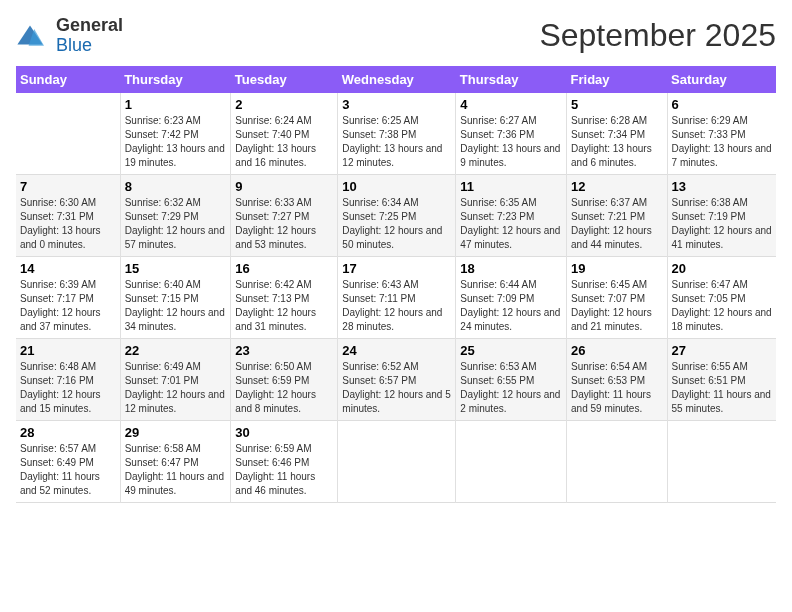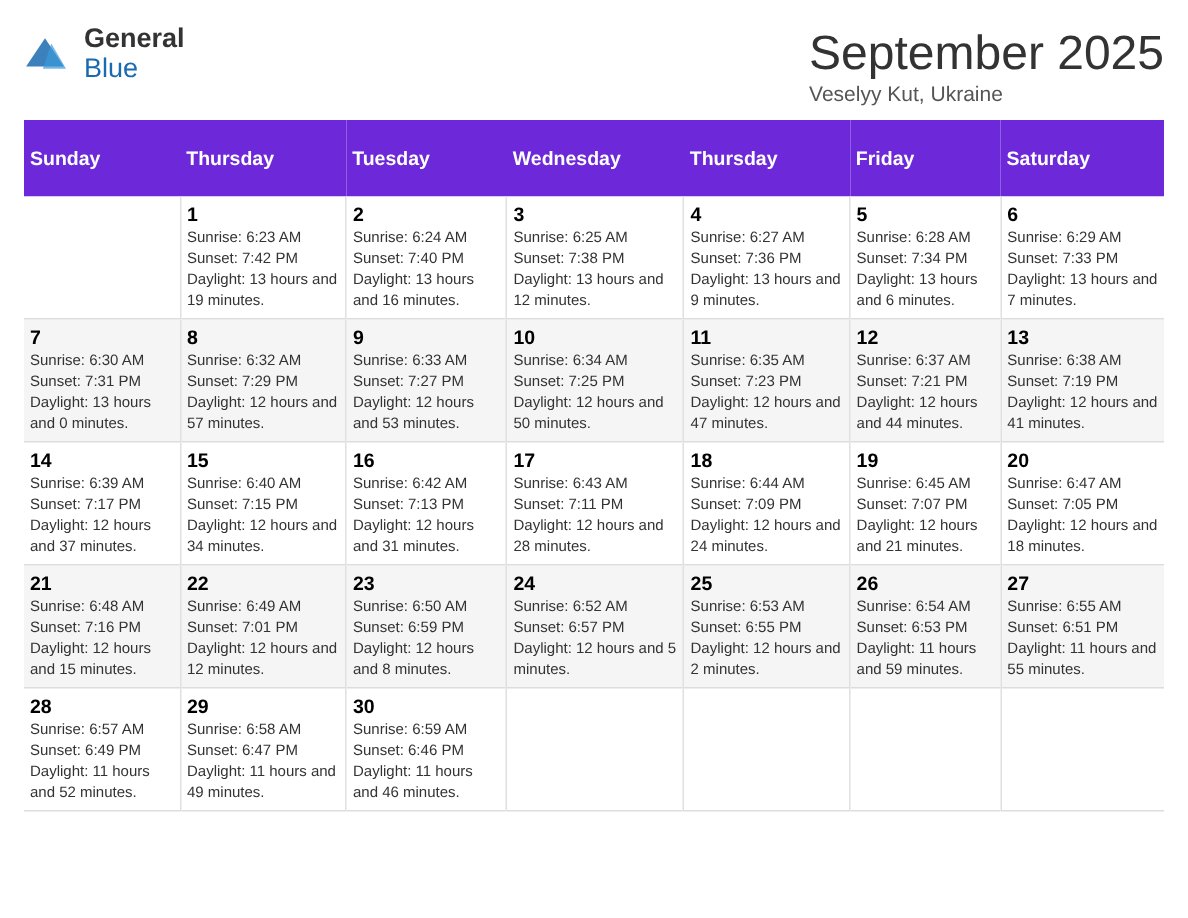--- a/index.html
+++ b/index.html
@@ -31,41 +31,41 @@
       font-size: 18px;
       font-weight: normal;
       color: #1a6ab0;
       line-height: 1.1;
     }
     .logo-icon {
       width: 28px;
       height: 28px;
     }
     .title-section {
-      text-align: left;
+      text-align: right;
     }
     .month-title {
       font-size: 32px;
       font-weight: normal;
       color: #333;
       line-height: 1.2;
     }
     .subtitle {
       font-size: 14px;
       color: #555;
     }
     table {
       width: 100%;
       border-collapse: collapse;
       font-size: 11px;
     }
     thead tr th {
-      background-color: #6d28d9;
+      background-color: #8b5cf6;
       color: #fff;
-      padding: 18px 4px;
+      padding: 6px 4px;
       text-align: left;
       font-size: 13px;
       font-weight: bold;
     }
     tbody tr {
       border-bottom: 1px solid #ddd;
     }
     tbody tr:nth-child(even) {
       background: #f5f5f5;
     }
@@ -104,21 +104,20 @@
       <div>
         <span class="logo-text-general">General</span>
       </div>
       <div>
         <span class="logo-text-blue">Blue</span>
       </div>
     </div>
   </div>
   <div class="title-section">
     <div class="month-title">September 2025</div>
-    <div class="subtitle">Veselyy Kut, Ukraine</div>
   </div>
 </div>
 
 <table>
   <thead>
     <tr>
     <th>Sunday</th>
         <th>Thursday</th>
         <th>Tuesday</th>
         <th>Wednesday</th>

